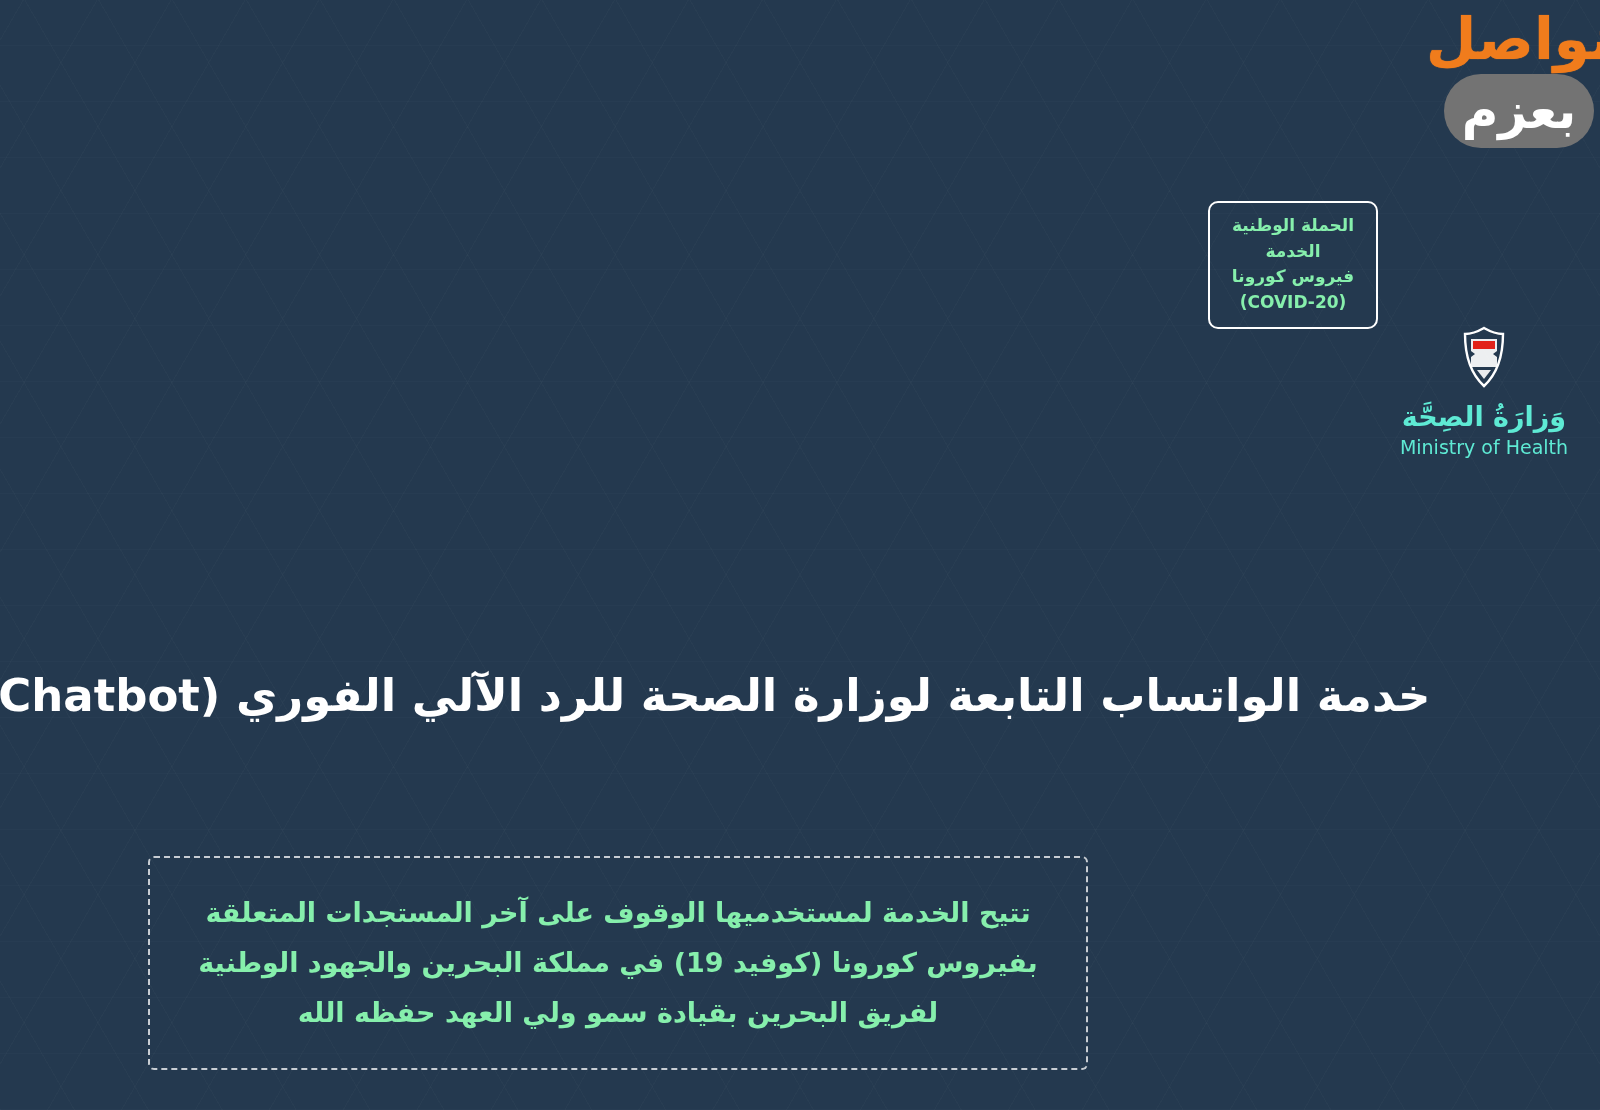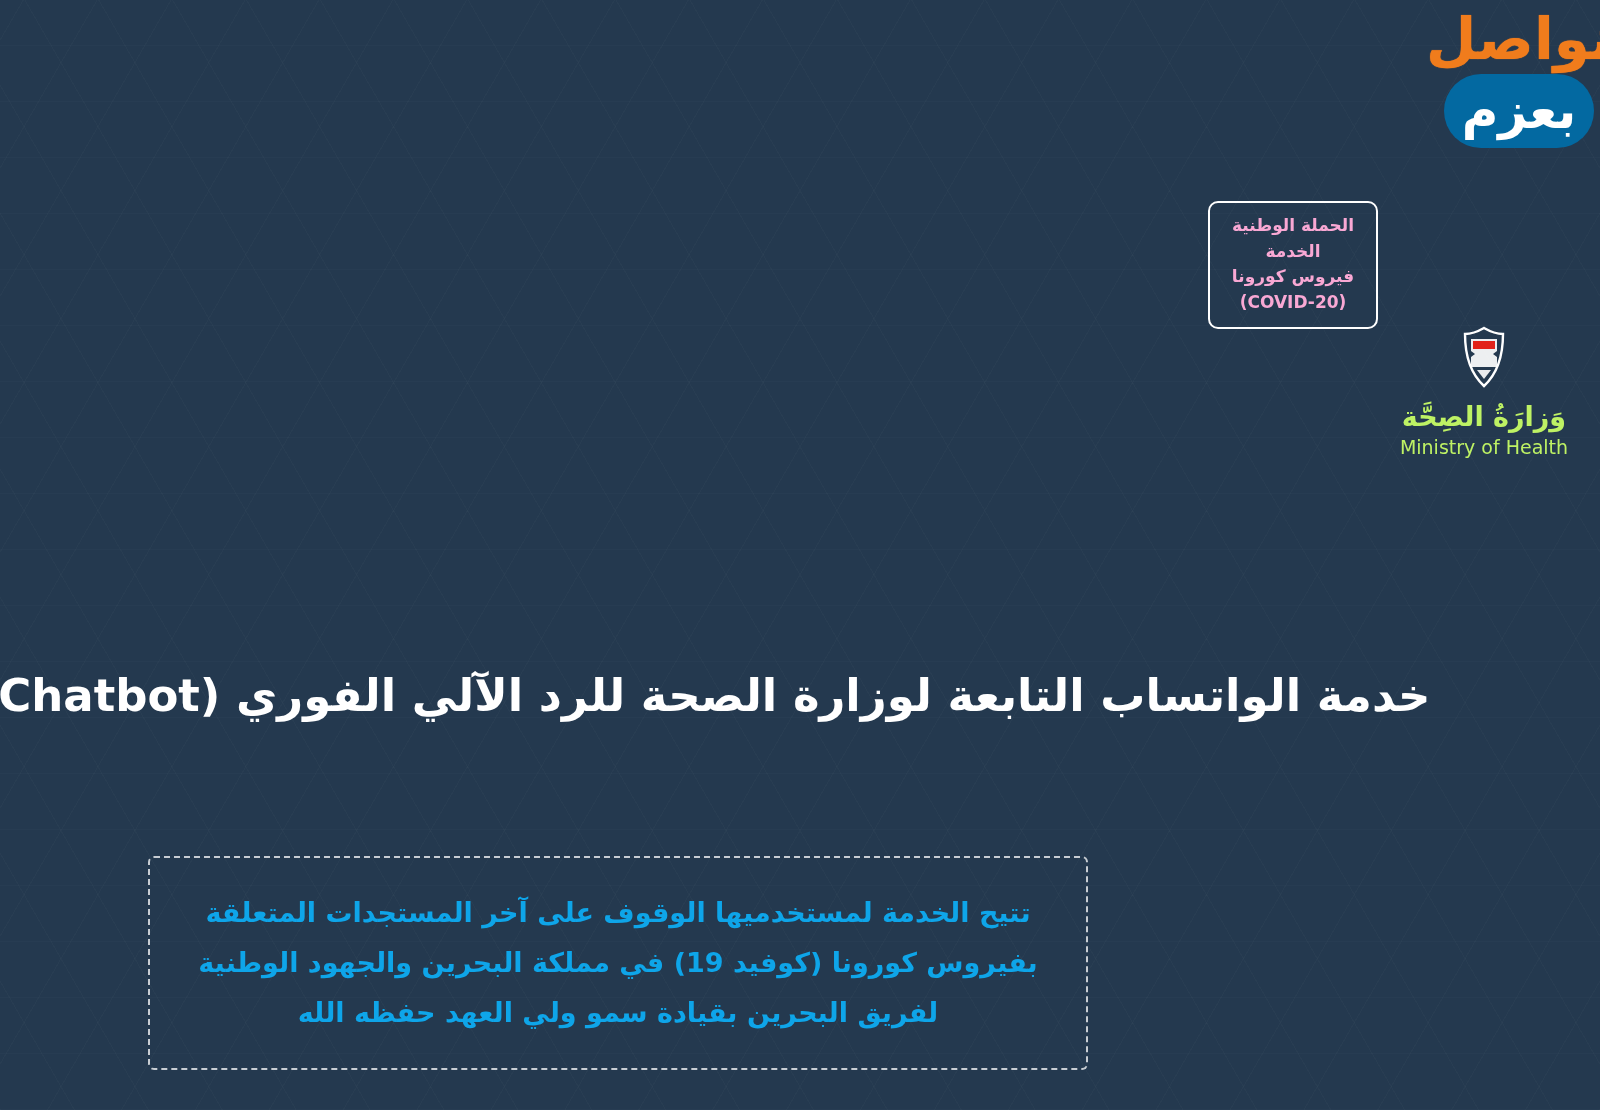--- a/index.html
+++ b/index.html
@@ -36,54 +36,54 @@
     position: absolute; top: 10px; left: 14px;
     width: 190px; height: 175px;
   }
   .logo-line1 {
     color: #f07c1c; font-weight: bold; font-size: 58px;
     line-height: 1; text-align: center; letter-spacing: -1px;
     text-shadow: 0 0 1px #f07c1c;
   }
   .logo-badge {
     margin: 6px auto 0; width: 150px; height: 74px;
-    background: #0369a1; border-radius: 38px;
+    background: #737373; border-radius: 38px;
     display: flex; align-items: center; justify-content: center;
   }
   .logo-line2 { color: #fff; font-weight: bold; font-size: 50px; line-height: 1; }
 
   
   .campaign-box {
     position: absolute; top: 26px; right: 222px;
     width: 170px; padding: 10px 10px 12px;
     border: 2px solid #fff; border-radius: 10px;
-    color: #f9a8d4; text-align: center;
+    color: #86efac; text-align: center;
     font-size: 17px; font-weight: bold; line-height: 1.5;
   }
   .moh-logo {
     position: absolute; top: 18px; right: 30px;
-    width: 172px; text-align: center; color: #bef264;
+    width: 172px; text-align: center; color: #5eead4;
   }
   .moh-crest { height: 76px; display:flex; align-items:center; justify-content:center; }
   .moh-ar { font-size: 27px; font-weight: bold; margin-top: 4px; letter-spacing: 1px; }
   .moh-en { font-size: 19px; margin-top: 4px; }
 
   
   .main-title {
     position: absolute; top: 228px; right: 96px; left: 96px;
     color: #fff; font-size: 45px; font-weight: bold;
     text-align: center; line-height: 1.25;
   }
 
   
   .desc-box {
     position: absolute; top: 360px; right: 512px;
     width: 940px; padding: 30px 34px;
     border: 2px dashed rgba(255,255,255,0.75); border-radius: 6px;
-    color: #0ea5e9; font-size: 27px; font-weight: bold;
+    color: #86efac; font-size: 27px; font-weight: bold;
     line-height: 1.85; text-align: center;
   }
 </style>
 </head>
 <body>
 
 <div id="poster">
 
   <div class="logo-nawasil">
     <div class="logo-line1">نواصل</div>

